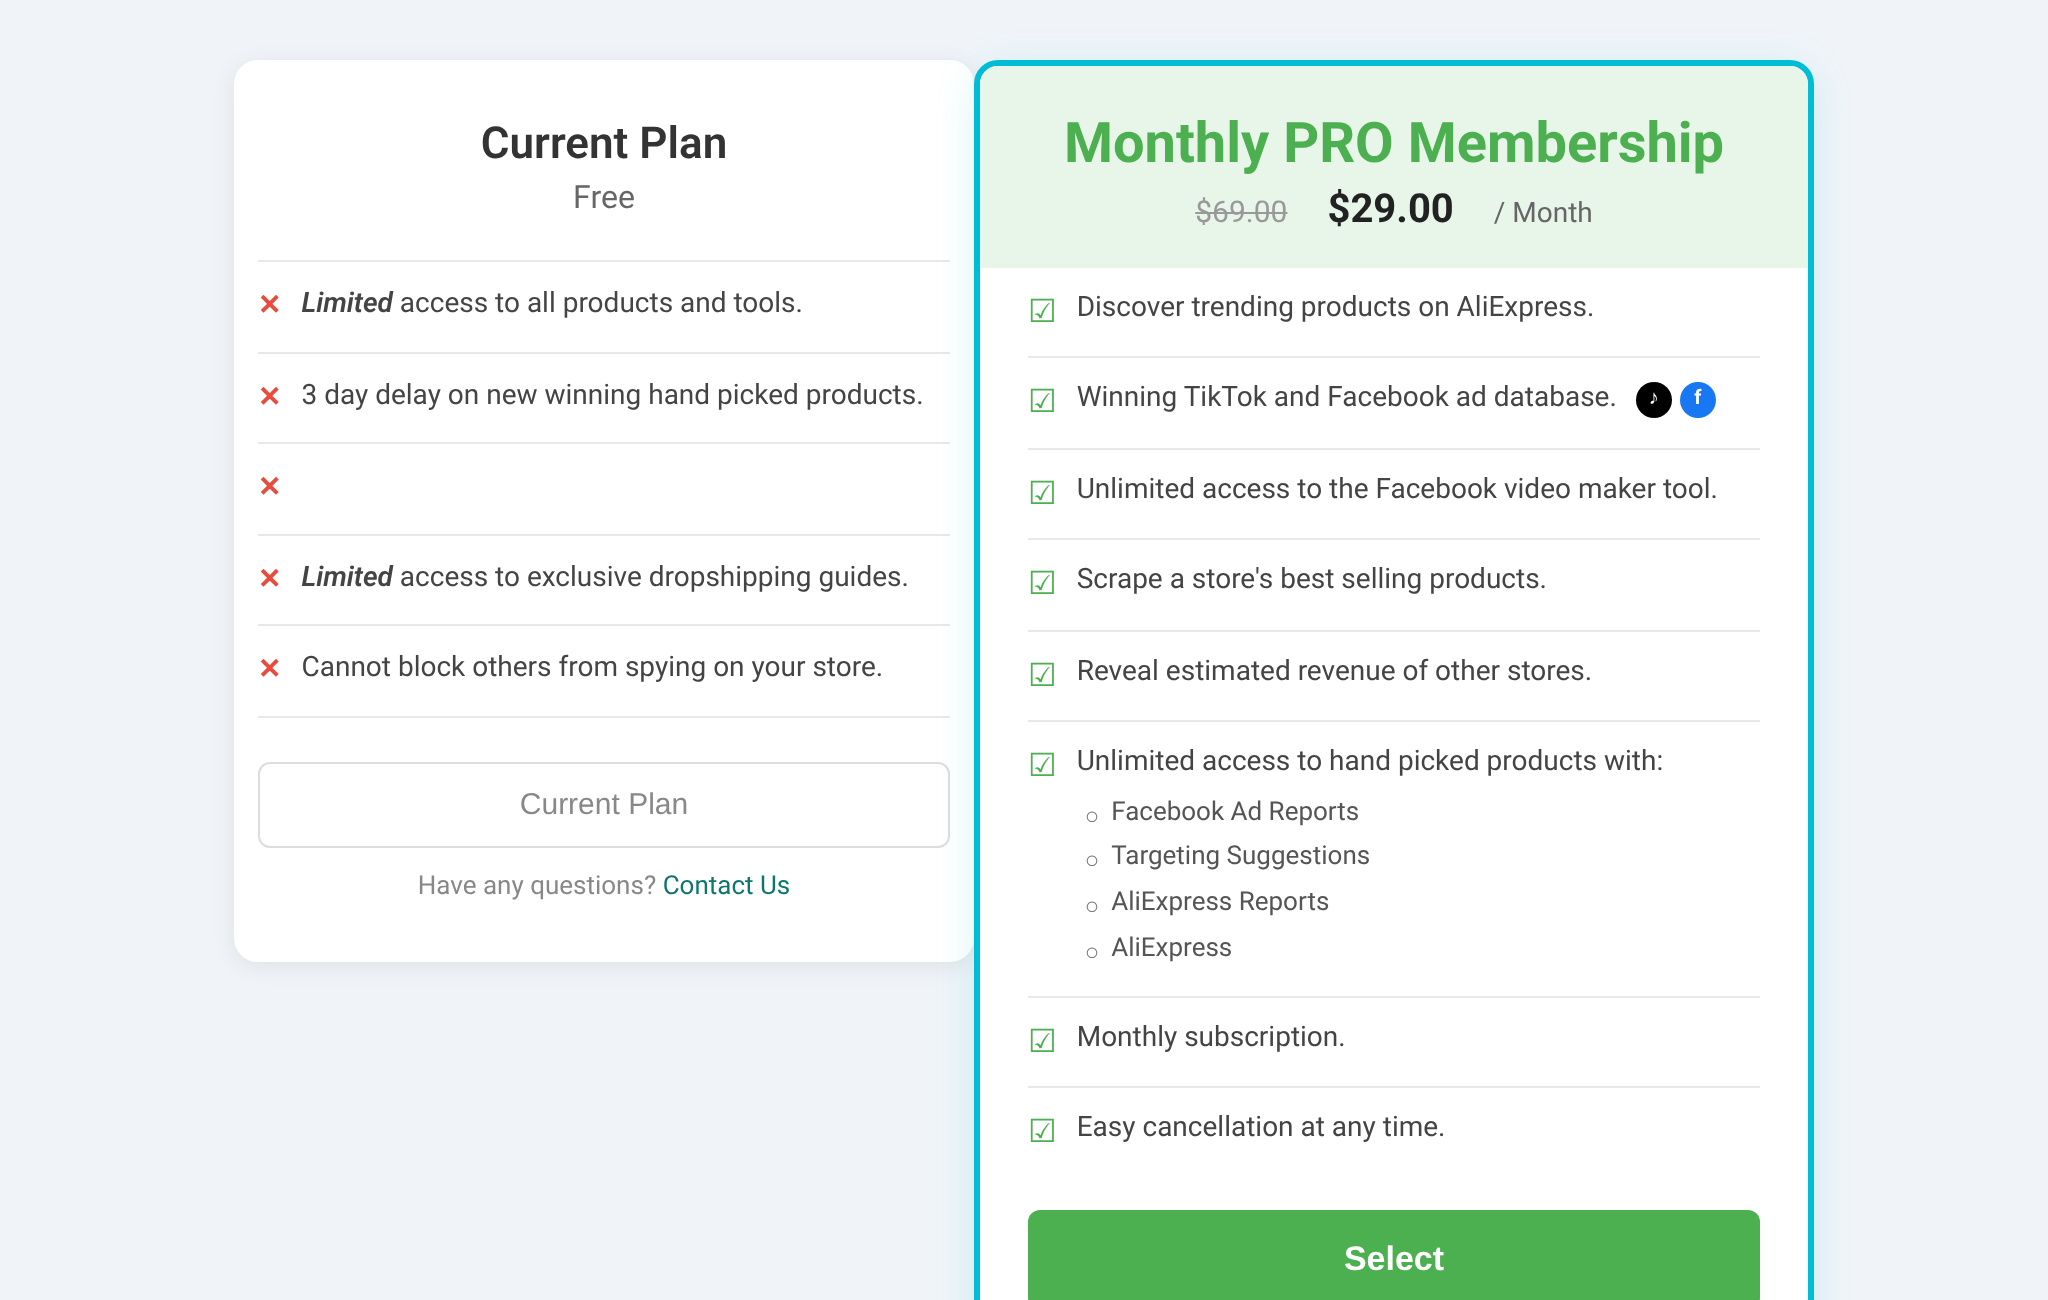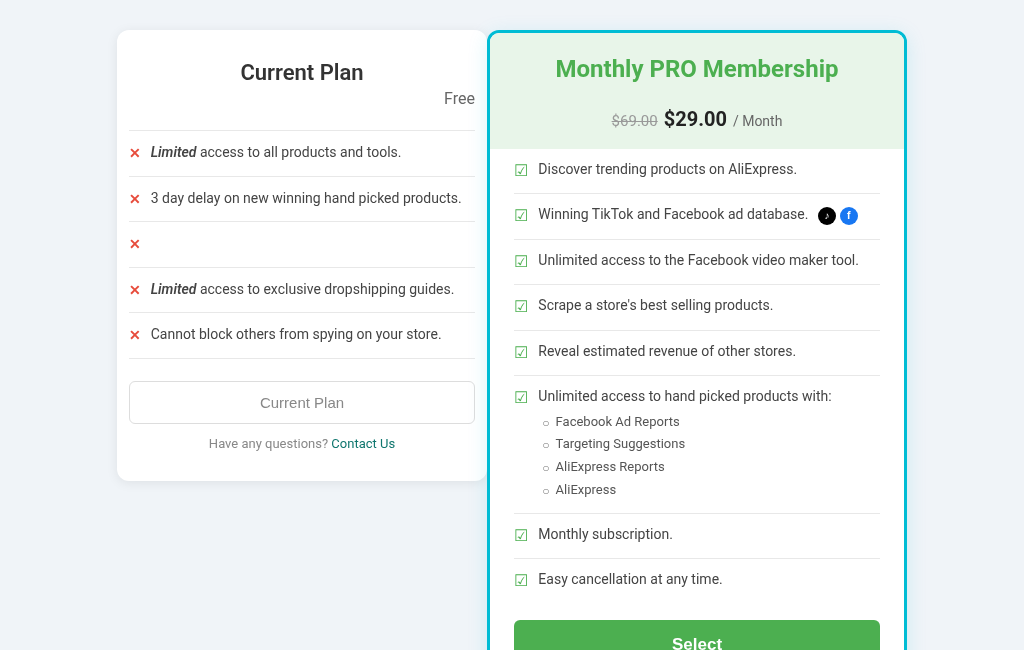--- a/index.html
+++ b/index.html
@@ -33,21 +33,21 @@
       flex-shrink: 0;
     }
     .current-plan-card .card-title {
       text-align: center;
       font-size: 22px;
       font-weight: 600;
       color: #333;
       margin-bottom: 4px;
     }
     .current-plan-card .card-subtitle {
-      text-align: right;
+      text-align: center;
       font-size: 16px;
       color: #666;
       margin-bottom: 22px;
     }
     .feature-list {
       list-style: none;
       border-top: 1px solid #e8e8e8;
     }
     .feature-list li {
       display: flex;
@@ -104,30 +104,30 @@
       flex-shrink: 0;
       overflow: hidden;
       box-shadow: 0 4px 20px rgba(0,188,212,0.15);
     }
     .pro-header {
       background: #e8f5e9;
       padding: 22px 28px 18px;
       text-align: center;
     }
     .pro-title {
-      font-size: 24px;
+      font-size: 28px;
       font-weight: 700;
       color: #4caf50;
-      margin-bottom: 24px;
+      margin-bottom: 4px;
     }
     .pro-pricing {
       display: flex;
       align-items: baseline;
       justify-content: center;
-      gap: 6px;
+      gap: 20px;
     }
     .pro-old-price {
       font-size: 15px;
       color: #999;
       text-decoration: line-through;
     }
     .pro-new-price {
       font-size: 20px;
       font-weight: 700;
       color: #222;

